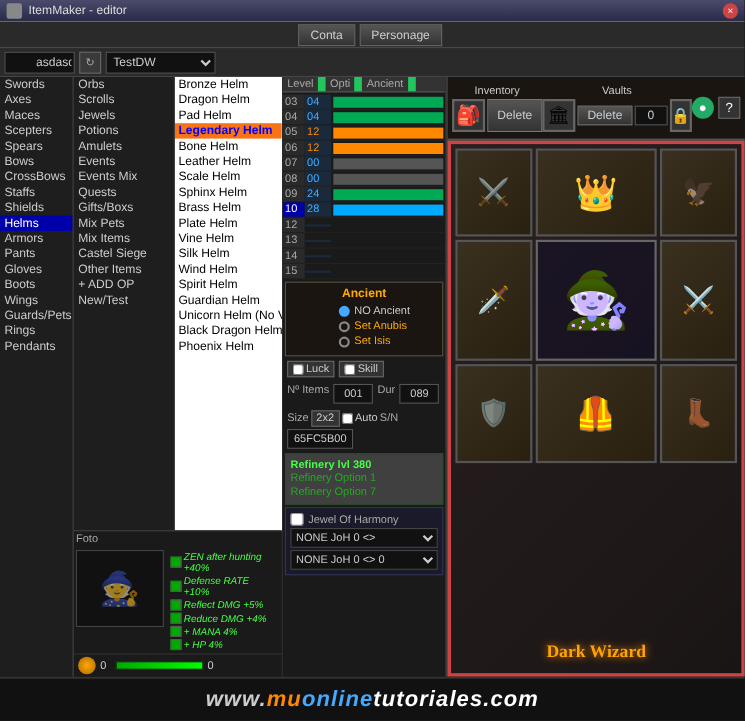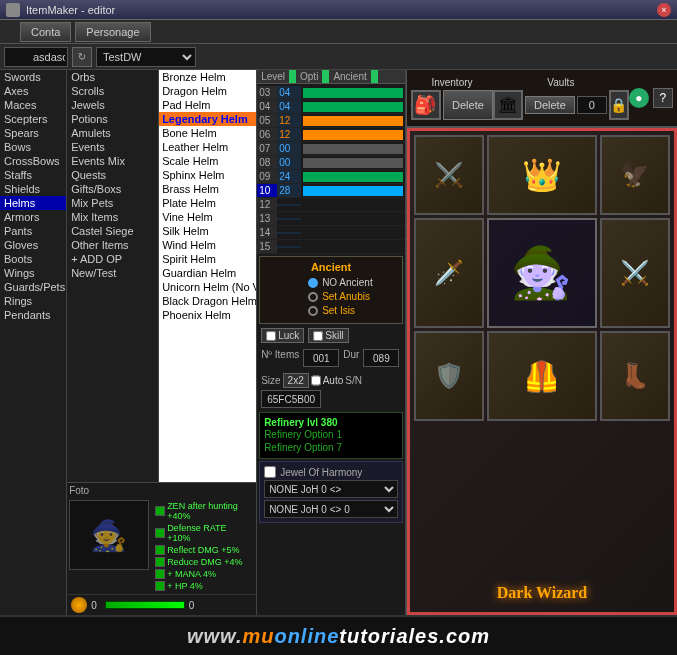--- a/index.html
+++ b/index.html
@@ -28,22 +28,23 @@
       display: flex; align-items: center; justify-content: center;
       color: white; font-size: 9px; cursor: pointer;
     }
 
     
     #topbar {
       background: #2a2a2a;
       height: 24px;
       display: flex;
       align-items: center;
-      padding: 2px 20px;
+      padding: 2px 4px;
       border-bottom: 1px solid #555;
+      justify-content: center;
     }
     .tab-btn {
       background: linear-gradient(to bottom, #555, #333);
       color: #ccc;
       border: 1px solid #666;
       padding: 2px 10px;
       cursor: pointer;
       font-size: 11px;
       height: 20px;
       margin-right: 4px;
@@ -176,21 +177,21 @@
       justify-content: center;
       margin-bottom: 4px;
     }
     .stat-line {
       display: flex;
       align-items: center;
       gap: 2px;
       padding: 1px 2px;
     }
     .stat-check { width: 10px; height: 10px; background: #0a0; border: 1px solid #555; flex-shrink: 0; }
-    .stat-text { color: #4f4; font-size: 9px; }
+    .stat-text { color: #4f4; font-size: 9px; font-style: italic; }
 
     
     .opt-header {
       display: flex;
       background: #333;
       border-bottom: 1px solid #555;
       margin-bottom: 2px;
     }
     .opt-col-header {
       color: #aaa;
@@ -235,21 +236,21 @@
     }
     .num-input {
       background: #111; color: #ccc; border: 1px solid #555;
       width: 36px; height: 18px; font-size: 10px; text-align: center;
     }
 
     .size-row { display: flex; gap: 4px; align-items: center; margin: 2px 0; font-size: 10px; color: #aaa; }
 
     
     #refinery-section {
-      background: #000000;
+      background: #404040;
       border: 1px solid #2a4a2a;
       margin: 2px;
       padding: 4px;
     }
     .refinery-label { color: #4f4; font-size: 10px; font-weight: bold; }
     .refinery-option { color: #2a2; font-size: 10px; padding: 1px 0; cursor: pointer; }
 
     
     #joh-section {
       background: #1a1a2a;

